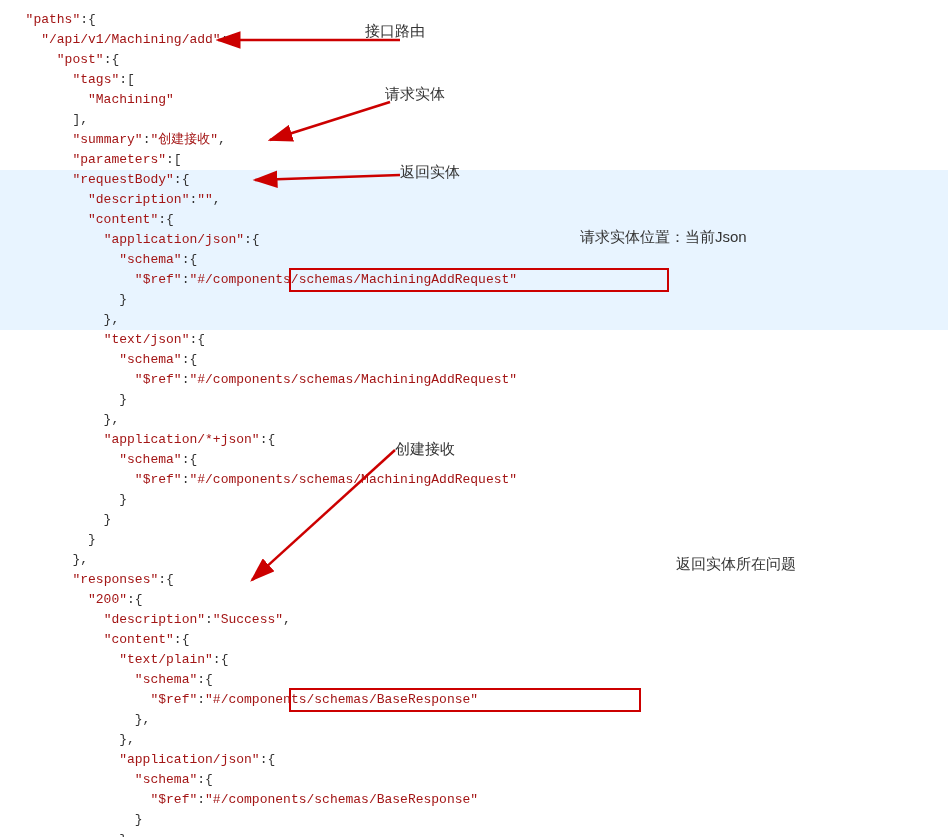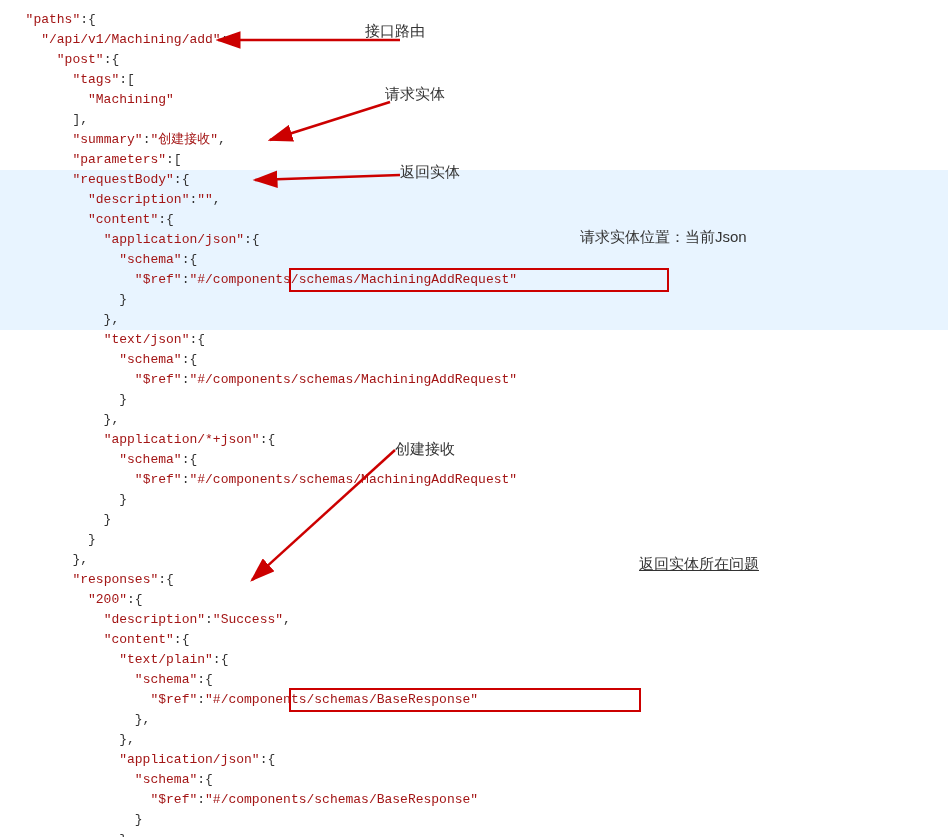--- a/index.html
+++ b/index.html
@@ -206,14 +206,14 @@
       <rect x="290" y="269" width="378" height="22" fill="none" stroke="#cc0000" stroke-width="2"></rect>
       <line x1="395" y1="450" x2="252" y2="580" stroke="#cc0000" stroke-width="2.5" marker-end="url(#arrowRed)"></line>
       <rect x="290" y="689" width="350" height="22" fill="none" stroke="#cc0000" stroke-width="2"></rect>
     </svg>
 
   <div class="annotation-label" style="top: 22px; left: 365px;">接口路由</div>
   <div class="annotation-label" style="top: 85px; left: 385px;">请求实体</div>
   <div class="annotation-label" style="top: 163px; left: 400px;">返回实体</div>
   <div class="annotation-label" style="top: 228px; left: 580px;">请求实体位置：当前Json</div>
   <div class="annotation-label" style="top: 440px; left: 395px;">创建接收</div>
-  <div class="annotation-label" style="top: 555px; left: 639px; text-decoration: underline;">返回实体所在问题</div>
+  <div class="annotation-label" style="top: 555px; left: 676px;">返回实体所在问题</div>
 </div>
 
 </body></html>

